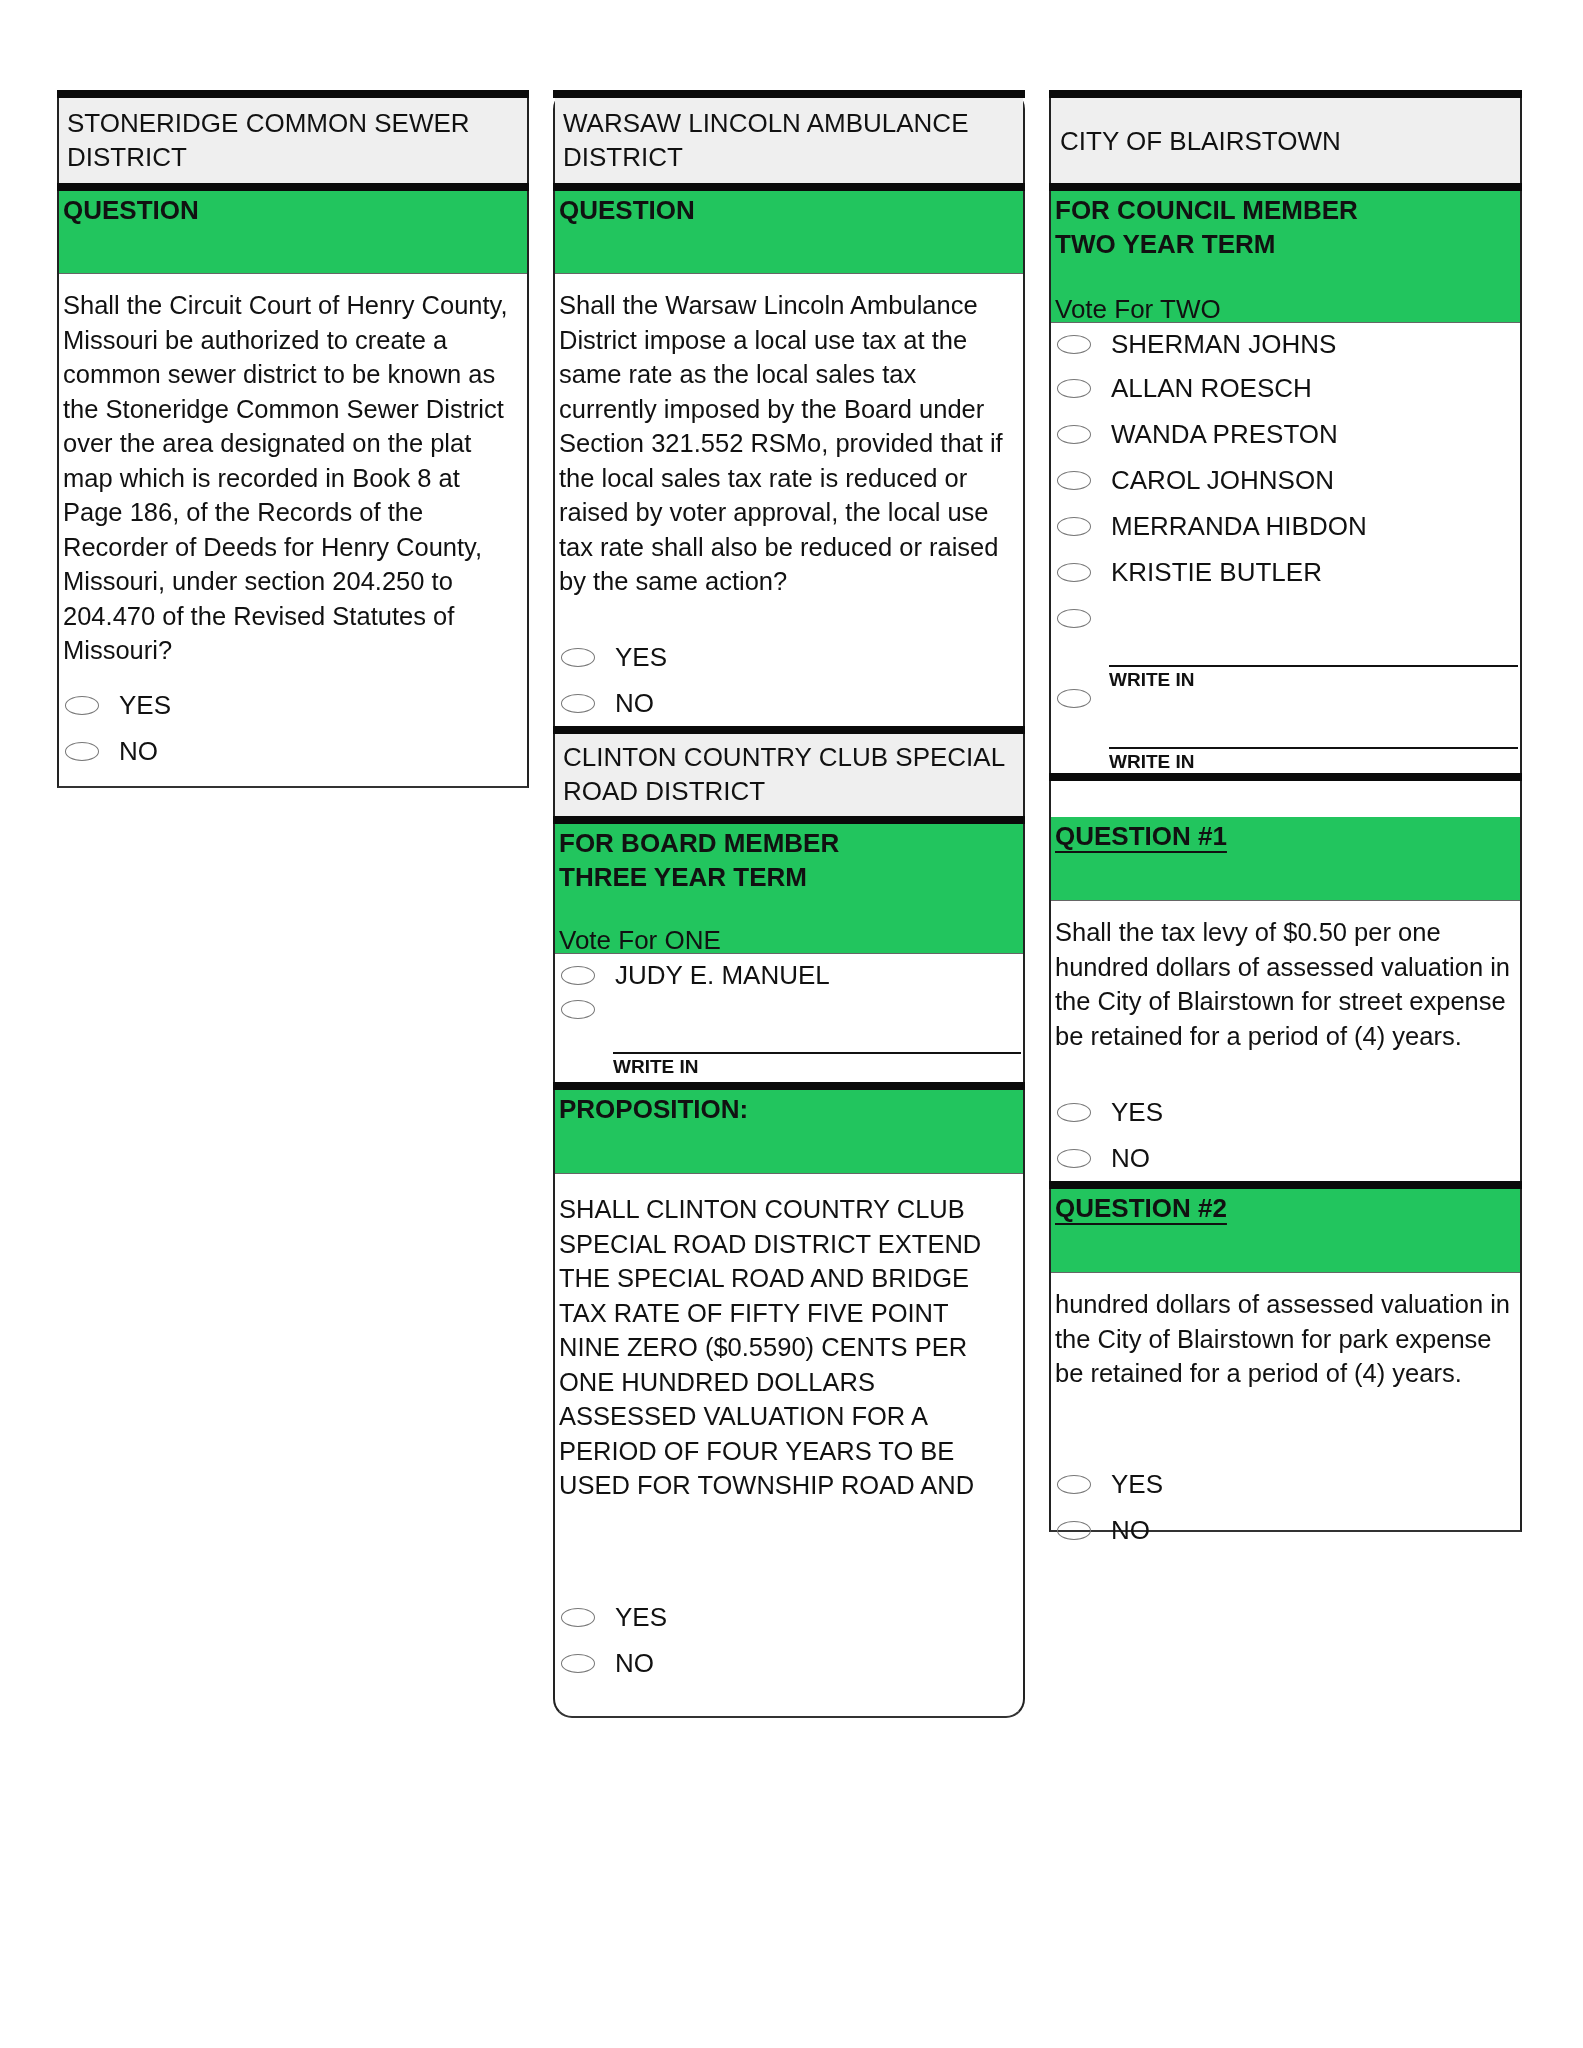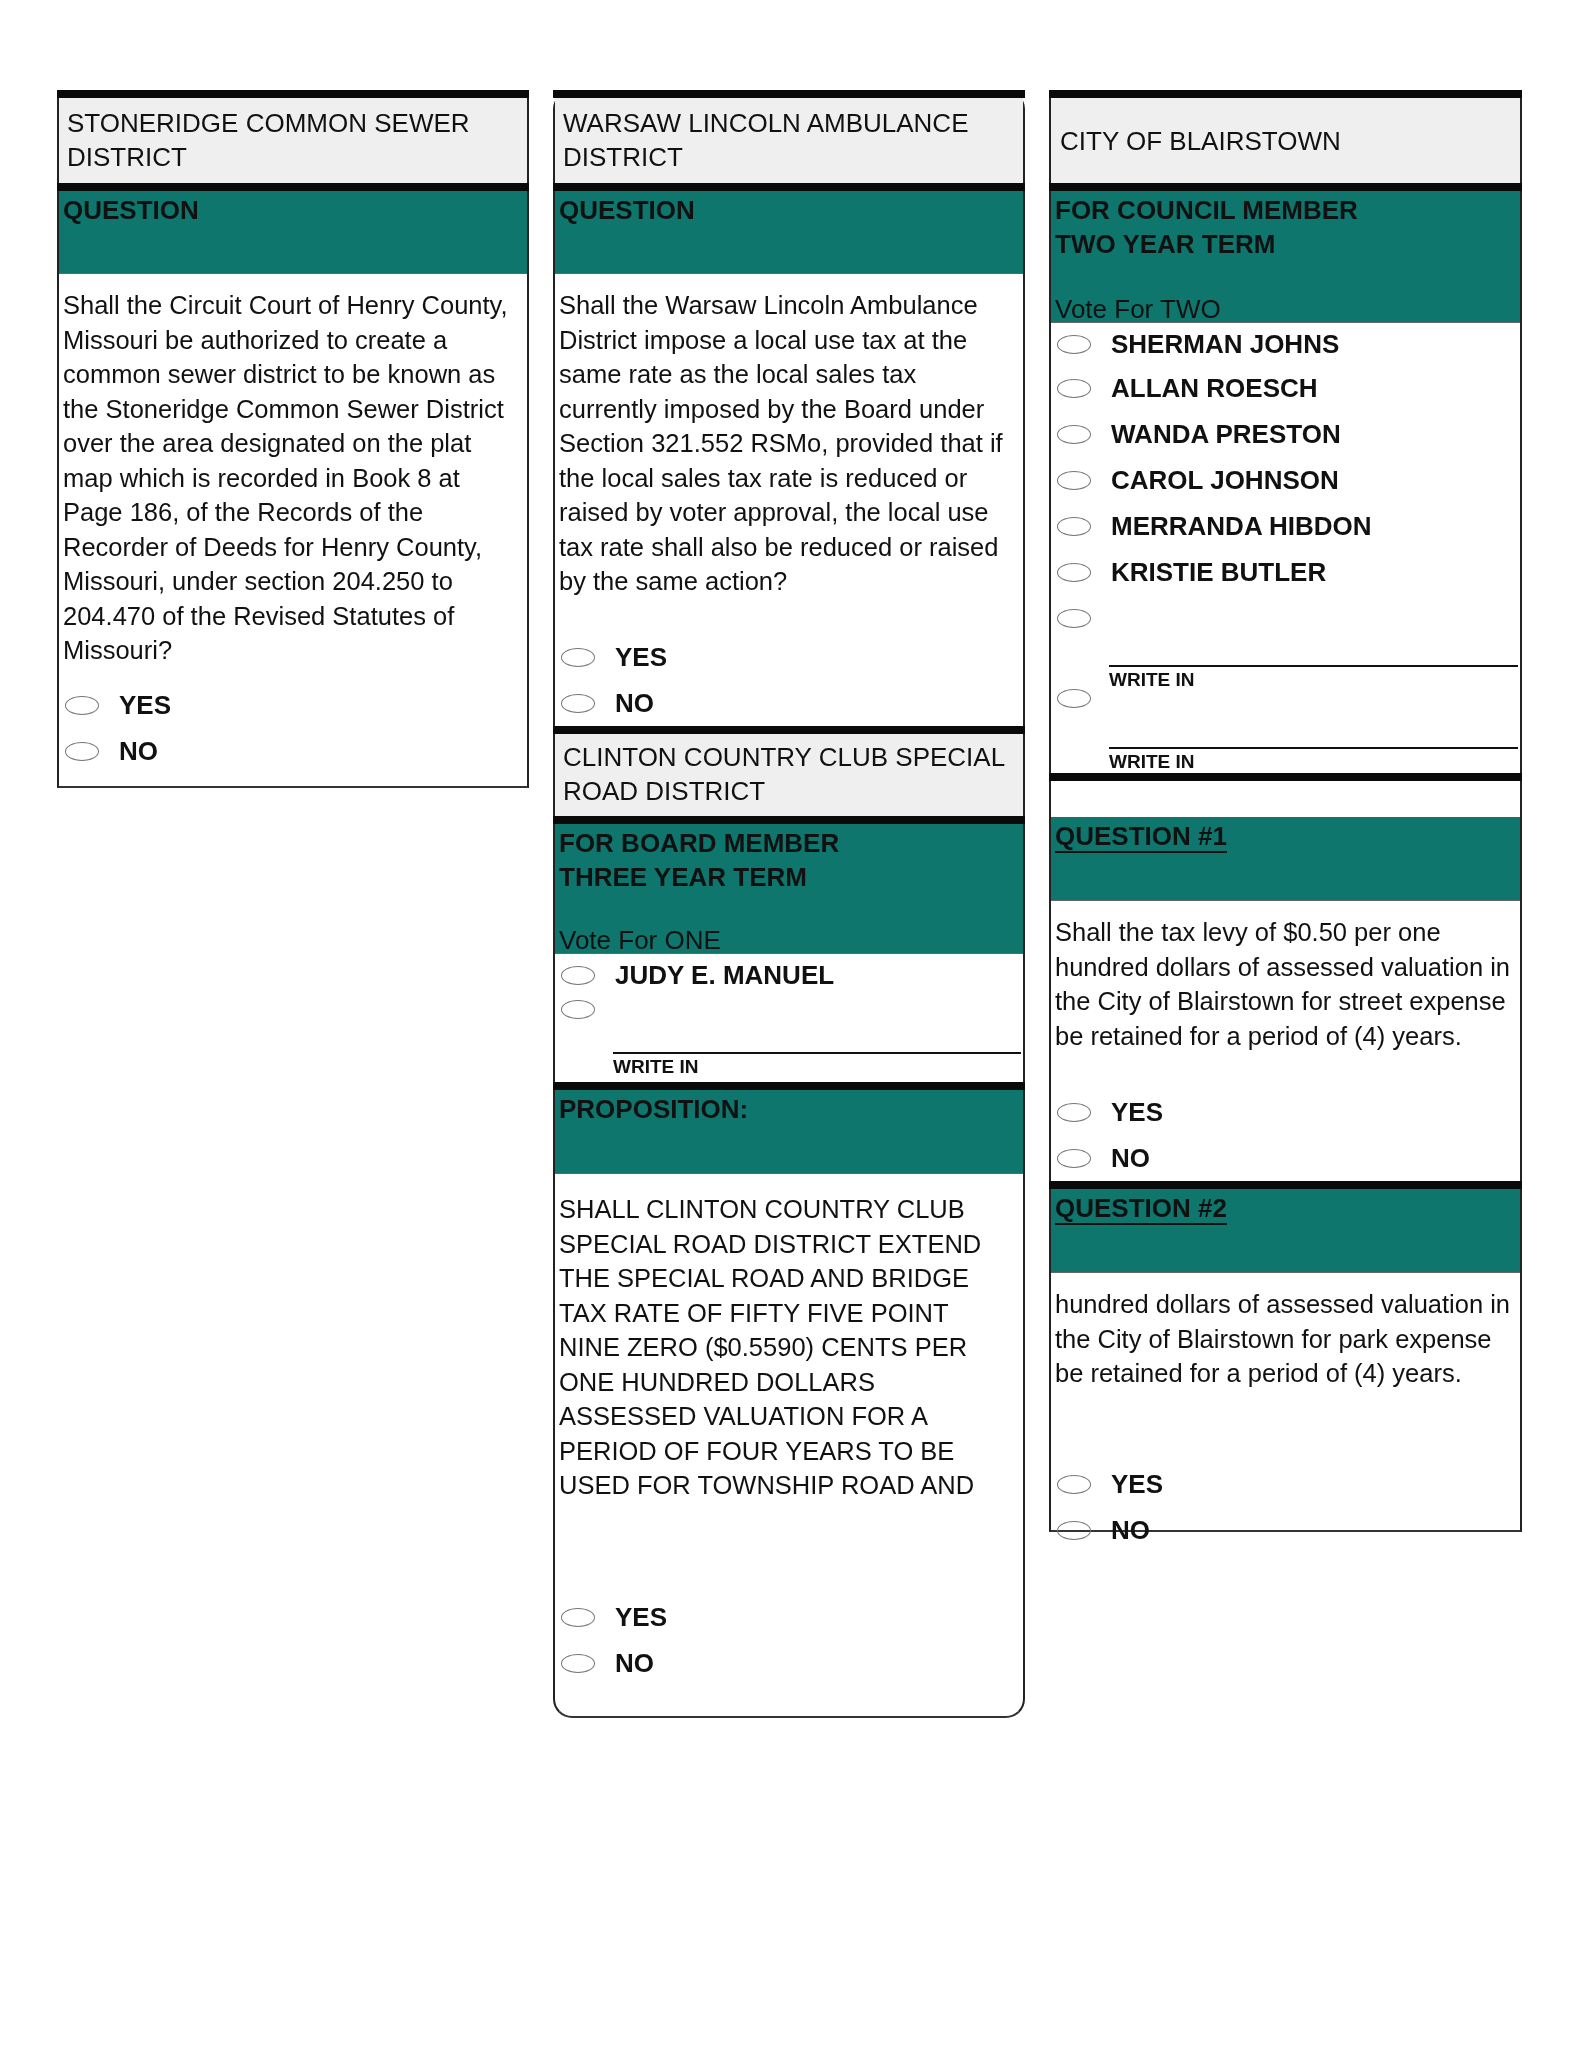--- a/index.html
+++ b/index.html
@@ -1,24 +1,24 @@
 <!DOCTYPE html>
 <html><head>
 <meta charset="utf-8">
 <style>
   html, body { margin:0; padding:0; background:#ffffff; }
   body { width:1583px; height:2048px; position:relative; font-family:"Liberation Sans", sans-serif; color:#111; overflow:hidden; }
   .col { position:absolute; border-left:2px solid #222; border-right:2px solid #222; border-bottom:2px solid #333; background:#fff; box-sizing:border-box; }
   .bar { height:8px; background:#0a0a0a; margin:0 -2px; }
   .hdr { background:#efefef; box-sizing:border-box; padding:0 8px; font-size:26px; line-height:34px; color:#111; }
-  .sub { background:#0f766e; box-sizing:border-box; padding:2px 4px 0 4px; font-size:26px; line-height:34px; font-weight:bold; border-bottom:1.5px solid #666; position:relative; }
+  .sub { background:#22c55e; box-sizing:border-box; padding:2px 4px 0 4px; font-size:26px; line-height:34px; font-weight:bold; border-bottom:1.5px solid #666; position:relative; }
   .sub .u { text-decoration:underline; text-decoration-thickness:2px; text-underline-offset:6px; }
   .votefor { position:absolute; left:4px; bottom:-4px; font-weight:normal; font-size:26px; }
   .body { padding:12px 4px 0 4px; font-size:25.5px; line-height:34.5px; }
-  .opt { display:flex; align-items:center; height:46px; font-weight:bold; font-size:26px; }
+  .opt { display:flex; align-items:center; height:46px; font-weight:normal; font-size:26px; }
   .oval { width:32px; height:17px; border:1.3px solid #777; border-radius:50%; margin:0 20px 0 6px; flex:0 0 auto; cursor:pointer; }
   .writein { position:relative; height:92px; }
   .writein .oval { position:absolute; left:0; top:14px; }
   .writein .line { position:absolute; left:58px; right:2px; top:70px; border-top:2.5px solid #111; }
   .writein .lbl { position:absolute; left:58px; top:74px; font-weight:bold; font-size:19px; }
 </style>
 </head>
 <body>
 
 <div class="col" style="left:57px; top:90px; width:472px; height:698px;">

